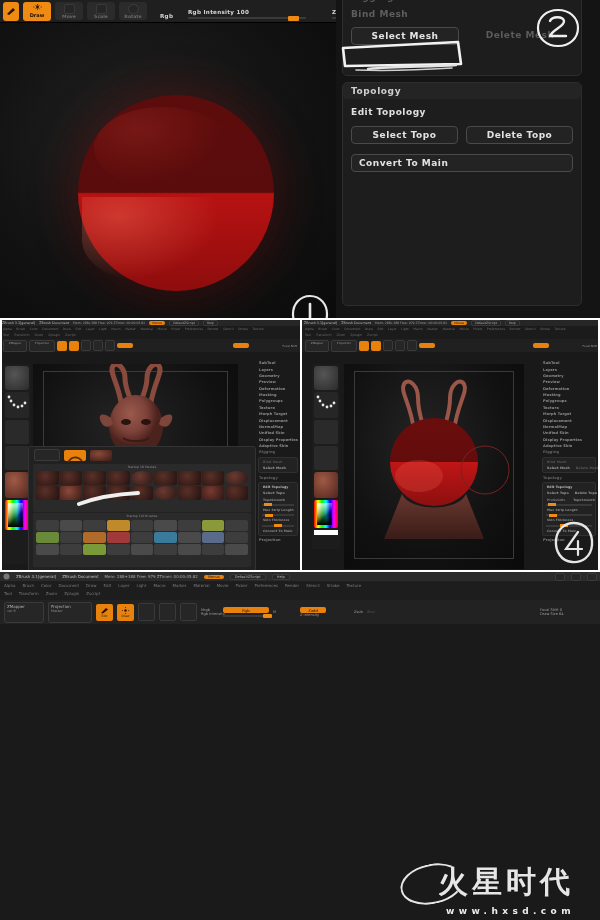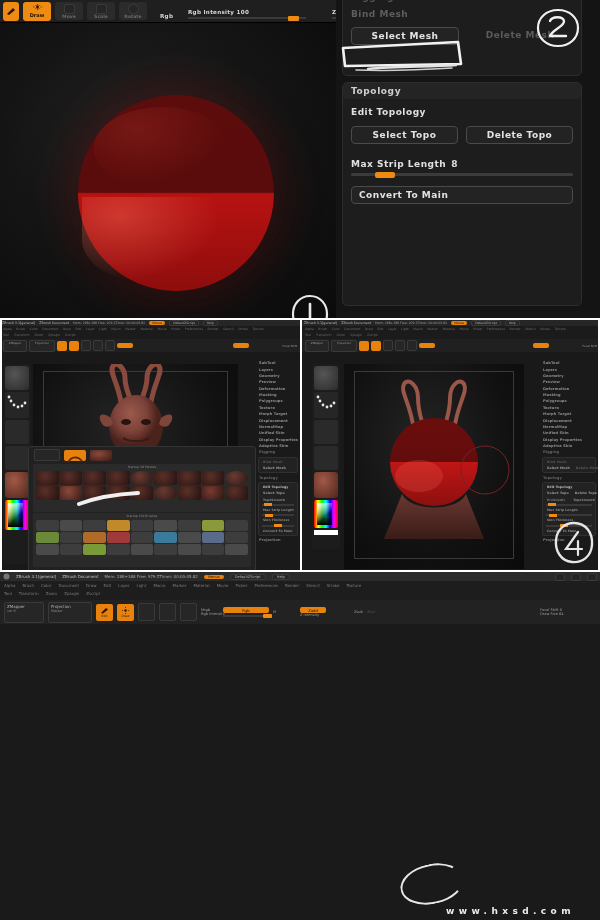--- a/index.html
+++ b/index.html
@@ -180,27 +180,20 @@
       <div class="sect" style="top:82px;height:222px;">
         <div class="sect-hd" style="background:#242424;border-radius:4px;">Topology</div>
         <div style="padding:8px 8px 0;">
           <div class="ptxt">Edit Topology</div>
           <div style="display:flex;gap:8px;margin-top:9px;">
             <div class="pbtn" style="flex:1;">Select Topo</div>
             <div class="pbtn" style="flex:1;">Delete Topo</div>
           </div>
 
 
-          <div style="margin-top:8px;">
-            <span class="ptxt">Max Strip Length</span>
-            <span class="ptxt">8</span>
-            <div class="pslide">
-                <i style="left:11%;"></i>
-              </div>
-          </div>
 
 
           <div class="pbtn" style="margin-top:10px;text-align:left;padding-left:7px;">Convert To Main</div>
         </div>
       </div>
     </div>
   </div>
 
   <div class="panel" id="p3">
     <div class="mini-title">
@@ -691,20 +684,21 @@
       <div style="width:56px;">
         <div class="lbl" style="font-size:3.6px;"><span>Focal Shift</span>
           <span>0</span></div>
         <div class="lbl" style="font-size:3.6px;"><span>Draw Size</span>
           <span>64</span></div>
       </div>
     </div>
 
     <div class="wm">
       <div class="swoosh"></div>
+      <div class="cn">火星时代</div>
       <div class="url">www.hxsd.com</div>
     </div>
   </div>
 
   <div class="gap" style="left:0;top:318px;width:600px;height:2px;"></div>
   <div class="gap" style="left:300px;top:320px;width:2px;height:250px;"></div>
   <div class="gap" style="left:0;top:570px;width:600px;height:2px;"></div>
   <div class="gap" style="left:0;top:320px;width:2px;height:250px;"></div>
   <div class="gap" style="left:598px;top:320px;width:2px;height:250px;"></div>
 

